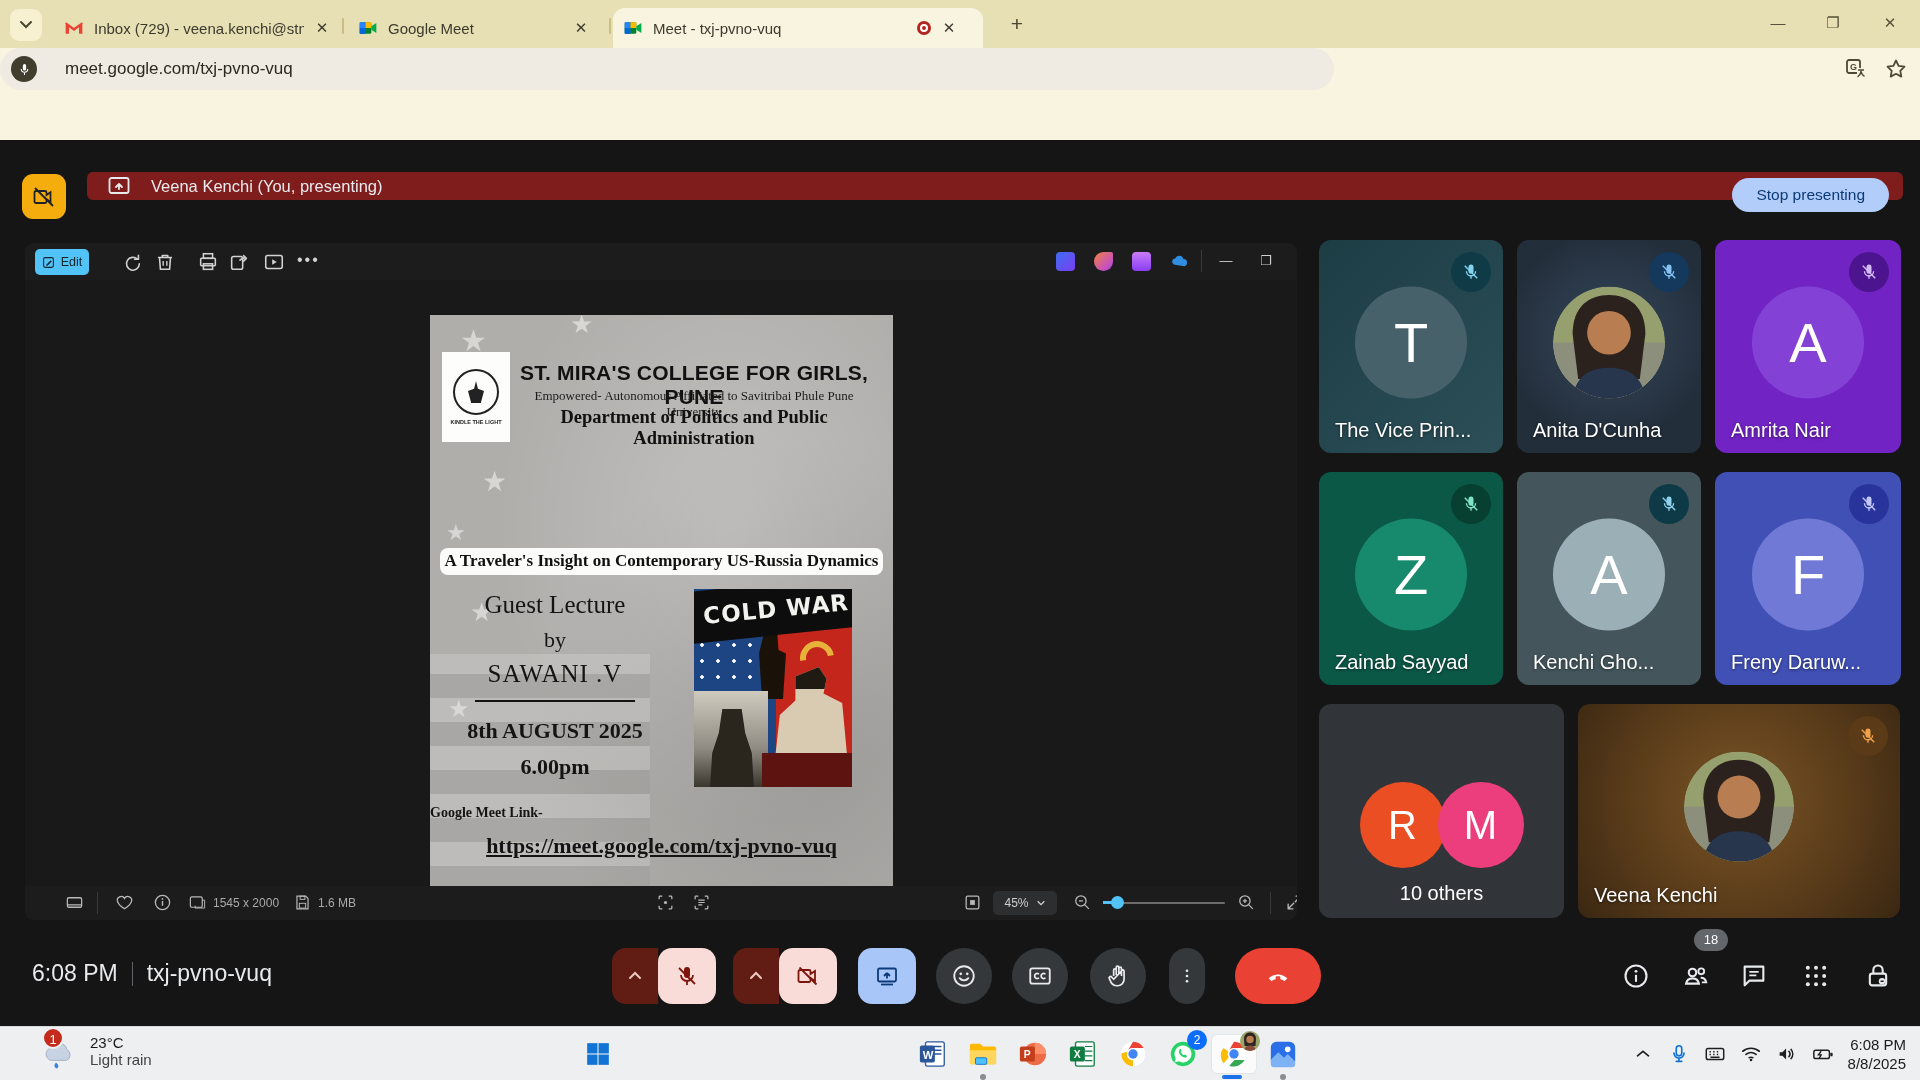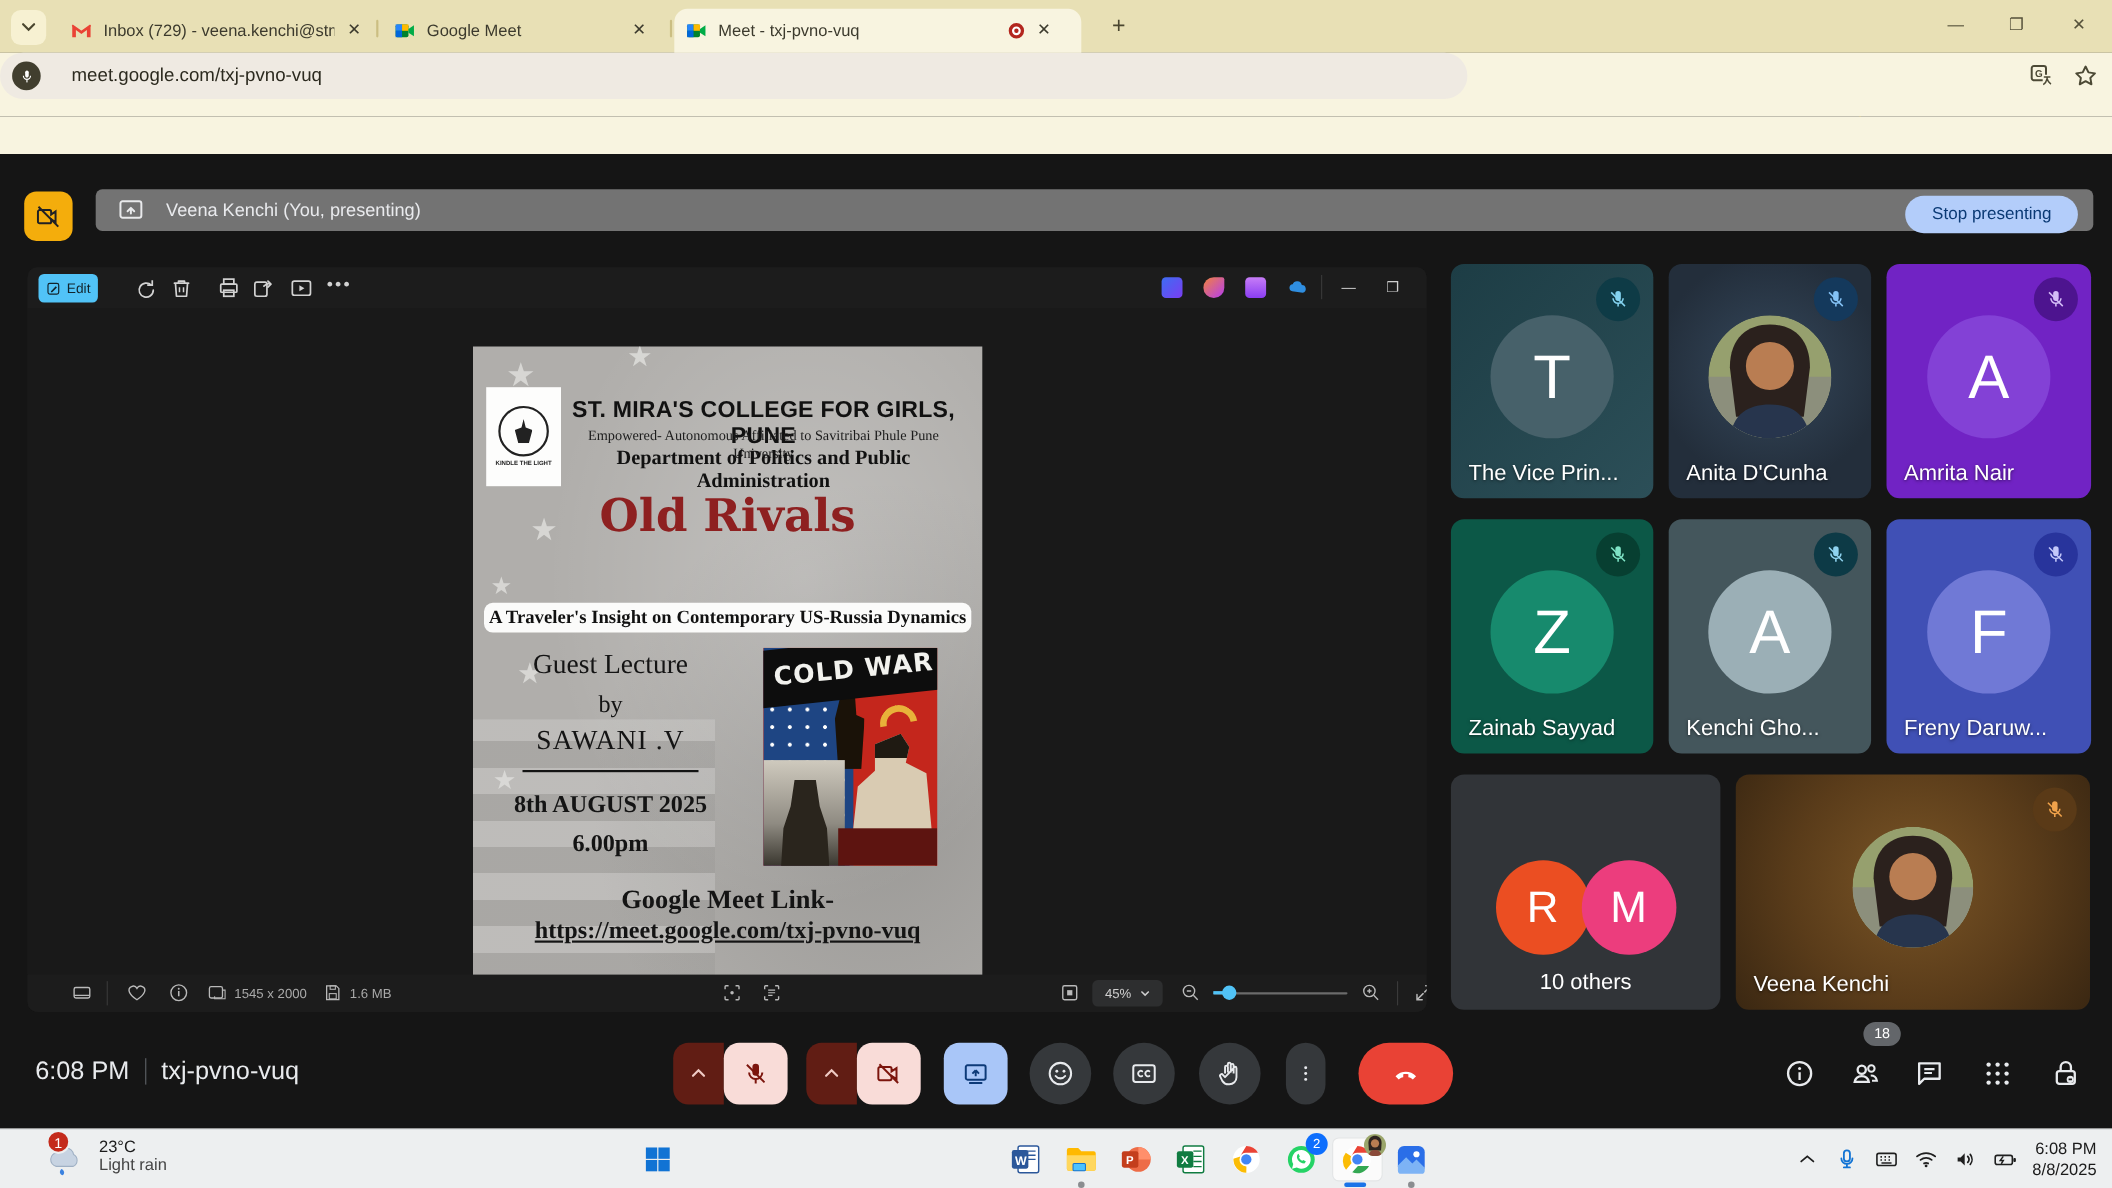--- a/index.html
+++ b/index.html
@@ -33,21 +33,21 @@
   .profile-chip span { font-size:15px; color:#473c1c; }
   .kebab { left:1870px; top:62px; width:20px; height:24px; color:#4c4935; font-size:16px; letter-spacing:0; text-align:center; line-height:8px; }
 
   #bookmarks { left:0; top:106px; width:1920px; height:34px; background:#f8f4e0; }
   .bm-item { display:flex; align-items:center; gap:8px; font-size:13.5px; color:#474334; }
   .bk-divider { top:112px; width:3px; height:20px; background:#eccf52; border-radius:2px; }
 
   
   #meet { left:0; top:140px; width:1920px; height:886px; background:#151515; }
   .camoff-chip { left:22px; top:34px; width:44px; height:45px; border-radius:11px; background:#f4ad0c; display:flex; align-items:center; justify-content:center; }
-  .presenting-bar { left:87px; top:32px; width:1816px; height:38px; background:#737373; border-radius:6px; display:flex; align-items:center; }
+  .presenting-bar { left:87px; top:32px; width:1816px; height:28px; background:#7f1d1d; border-radius:6px; display:flex; align-items:center; }
   .presenting-bar .ptxt { margin-left:20px; font-size:16.5px; color:#e9eaed; }
   .stop-btn { position:absolute; right:14px; top:6px; height:34px; padding:0 24px; border-radius:17px; background:#b3cdfa; color:#0b3a75; font-size:15.5px; line-height:34px; }
 
   
   #photos { left:25px; top:103px; width:1272px; height:677px; background:#1c1c1c; border-radius:9px; overflow:hidden; }
   .ptoolbar { position:absolute; left:0; top:0; width:100%; height:37px; background:#1c1c1c; display:flex; align-items:center; }
   .edit-btn { position:absolute; left:10px; top:6px; width:54px; height:26px; background:#51c3f7; border-radius:5px; display:flex; align-items:center; justify-content:center; gap:6px; color:#12242c; font-size:12.5px; }
   .pt-ic { position:absolute; top:8px; width:22px; height:22px; color:#d2d2d2; }
   .ptitle { position:absolute; left:336px; top:10px; width:600px; text-align:center; font-size:12.5px; color:#c9c9c9; white-space:nowrap; }
   .mini-app { position:absolute; top:9px; width:19px; height:19px; border-radius:4px; }
@@ -76,21 +76,21 @@
   .pdept { position:absolute; left:78px; top:92px; width:372px; text-align:center; font-size:18.5px; font-weight:bold; color:#111; }
   .ptitle-big { position:absolute; left:0; top:130px; width:100%; text-align:center; font-family:"DejaVu Serif",serif; font-weight:bold; font-size:41px; line-height:49px; color:#8e2020; }
   .psub { position:absolute; left:10px; top:233px; width:443px; height:27px; background:#fbfbfa; border-radius:8px; text-align:center; font-size:17px; font-weight:bold; color:#111; line-height:26px; }
   .pleft { position:absolute; left:10px; top:276px; width:230px; text-align:center; color:#141414; }
   .pl1 { font-size:25px; }
   .pl2 { font-size:22px; margin-top:8px; }
   .pl3 { font-size:25px; margin-top:7px; letter-spacing:1px; }
   .pline { width:160px; height:2px; background:#141414; margin:12px auto 0; }
   .pdate { font-size:22px; font-weight:bold; margin-top:16px; }
   .ptime { font-size:22px; font-weight:bold; margin-top:10px; }
-  .plink-label { position:absolute; left:0; top:490px; width:100%; text-align:center; font-size:24px; font-weight:bold; color:#141414; }
+  .plink-label { position:absolute; left:0; top:490px; width:100%; text-align:left; font-size:14px; font-weight:bold; color:#141414; }
   .plink { position:absolute; left:0; top:518px; width:100%; text-align:center; font-size:22px; font-weight:bold; color:#141414; text-decoration:underline; }
   .pcoord { position:absolute; left:18px; top:575px; font-size:12.5px; font-weight:bold; color:#141414; }
   .coldwar { position:absolute; left:264px; top:274px; width:158px; height:198px; overflow:hidden; background:#c4261c; }
   .cw-left { position:absolute; left:0; top:0; width:52%; height:100%; background:#1e4583;
     background-image:radial-gradient(#fff 1.5px, transparent 2px); background-size:16px 16px; }
   .cw-right { position:absolute; right:0; top:0; width:48%; height:100%; background:#c4261c; }
   .cw-band { position:absolute; left:-8px; top:-6px; width:180px; height:52px; background:#0d0d0d; transform:rotate(-6deg); display:flex; align-items:center; justify-content:center; }
   .cw-band span { font-family:"DejaVu Sans",sans-serif; font-weight:bold; font-size:23px; color:#f2f2ee; letter-spacing:1px; transform:rotate(0.5deg); }
   .cw-fist { position:absolute; left:62px; top:40px; width:30px; height:70px; background:#1a1208; clip-path:polygon(30% 0,70% 0,75% 30%,100% 35%,90% 100%,20% 100%,10% 35%); }
   .cw-sickle { position:absolute; right:18px; top:52px; width:34px; height:34px; border-radius:50%; border:6px solid #e8b23a; border-right-color:transparent; border-bottom-color:transparent; transform:rotate(35deg); }
@@ -373,21 +373,21 @@
           <div class="star" style="left:18px; top:380px; font-size:24px">★</div>
           <div class="plogo">
             <div class="ring">
                 <div class="lamp"></div>
               </div>
             <div class="cap">KINDLE THE LIGHT</div>
           </div>
           <div class="pcollege">ST. MIRA'S COLLEGE FOR GIRLS, PUNE</div>
           <div class="paffil">Empowered- Autonomous Affiliated to Savitribai Phule Pune University</div>
           <div class="pdept">Department of Politics and Public Administration</div>
-          <div class="ptitle-big"><span>Old Rivals</span><br></div>
+          <div class="ptitle-big"><br></div>
           <div class="psub">A Traveler's Insight on Contemporary US-Russia Dynamics</div>
           <div class="pleft">
             <div class="pl1">Guest Lecture</div>
             <div class="pl2">by</div>
             <div class="pl3">SAWANI .V</div>
             <div class="pline"></div>
             <div class="pdate">8th AUGUST 2025</div>
             <div class="ptime">6.00pm</div>
           </div>
           <div class="coldwar">

